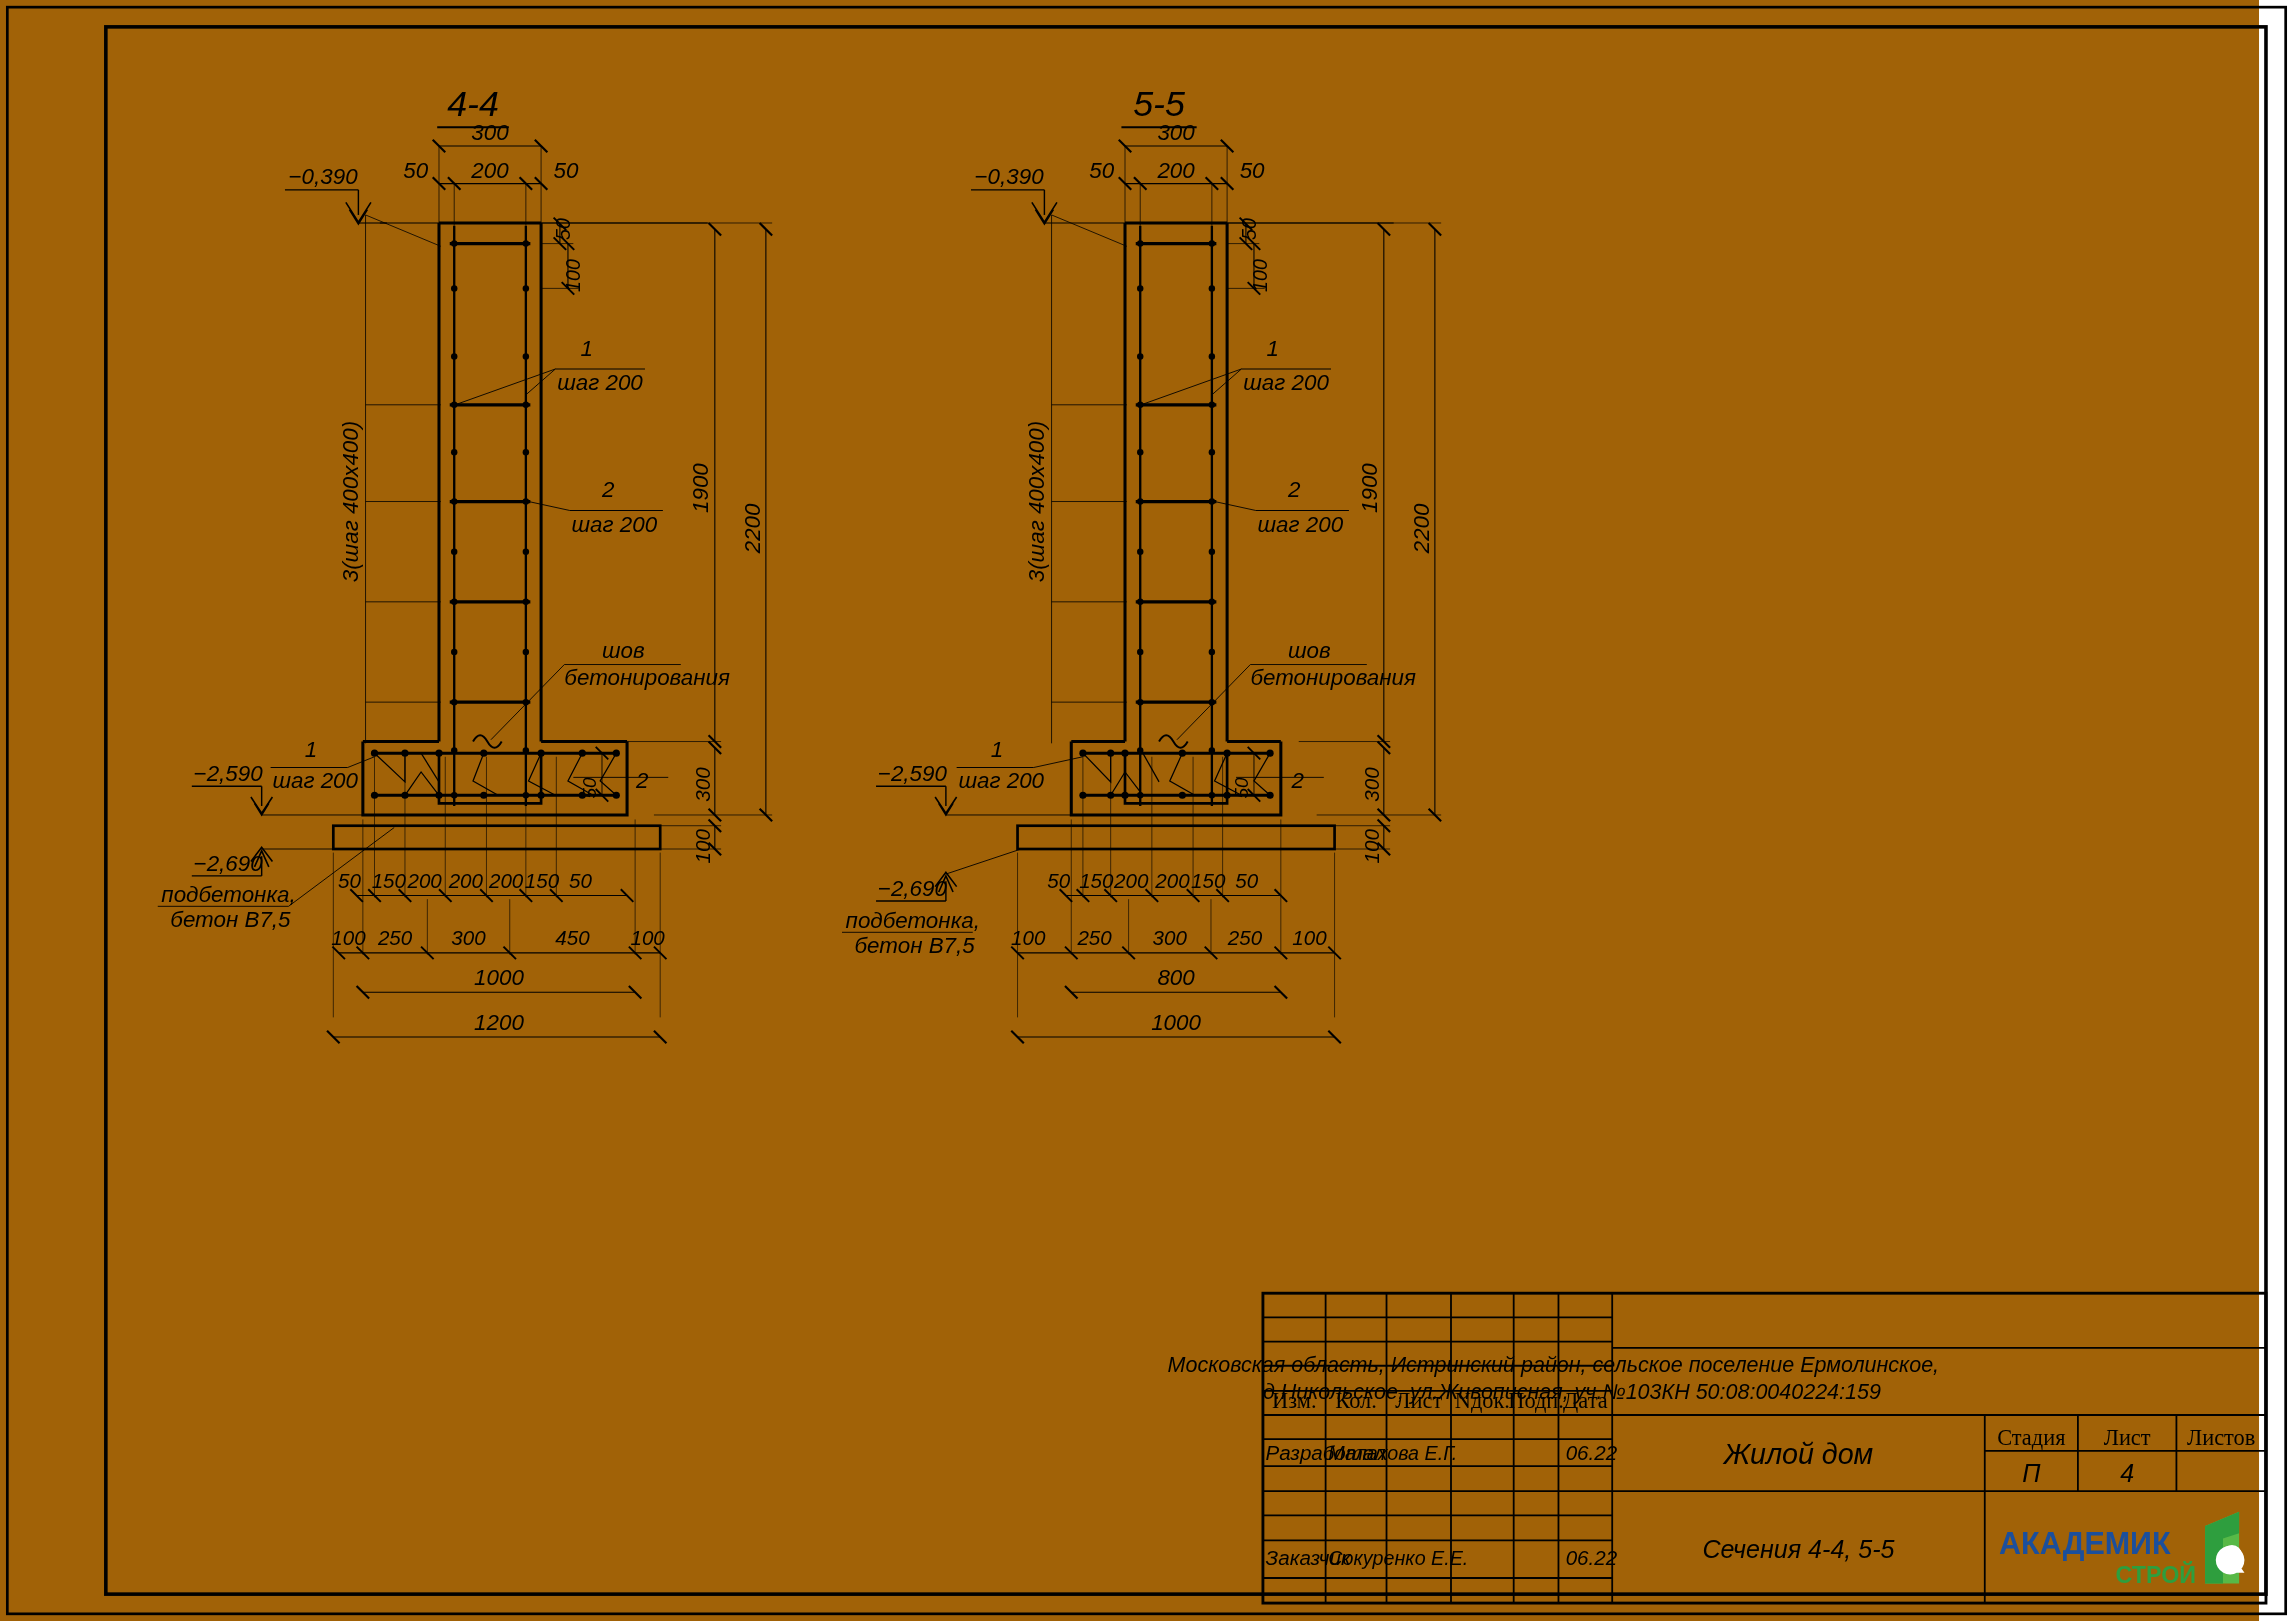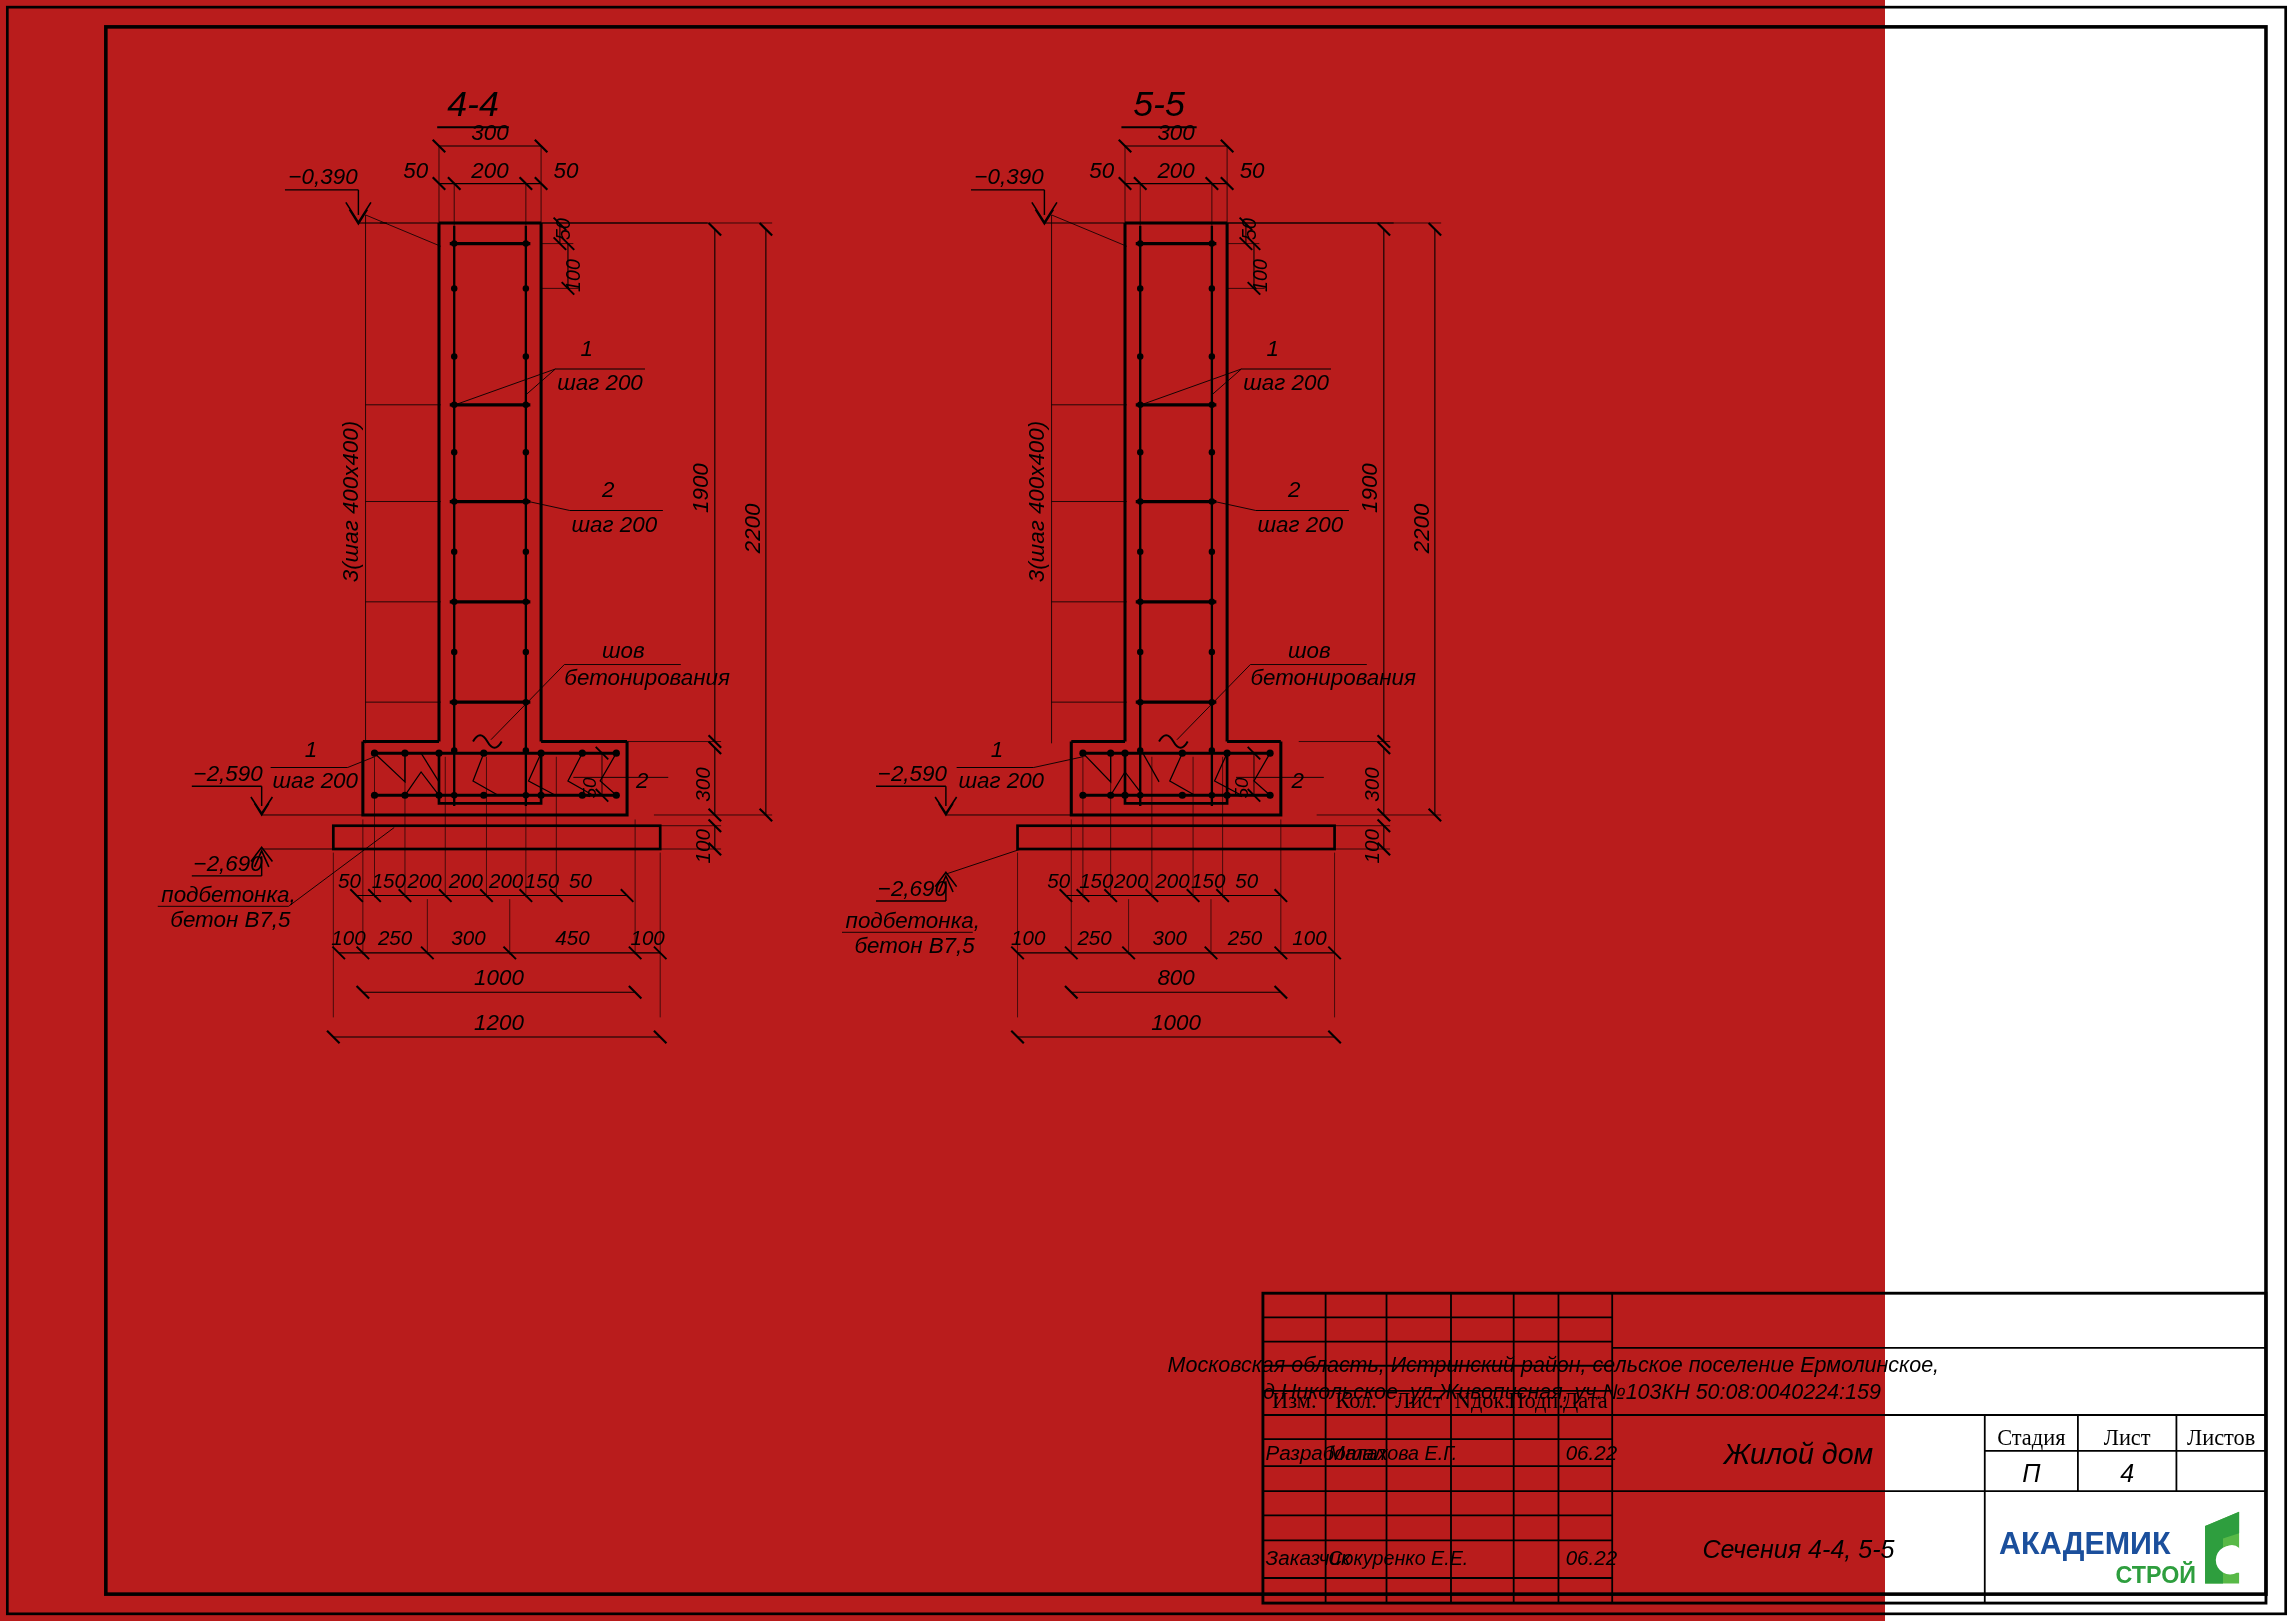--- a/index.html
+++ b/index.html
@@ -1,18 +1,18 @@
 <!DOCTYPE html>
 <html style="font-size:14.3px"><head>
 <meta charset="utf-8">
 <title>Сечения 4-4, 5-5</title>
 <style>
   html,body{margin:0;padding:0;background:#ffffff;}
   body{width:2293px;height:1621px;font-family:"Liberation Sans",sans-serif;overflow:hidden;}
-  #sheet{position:relative;width:1885px;height:1621px;background:#b91c1c;}
+  #sheet{position:relative;width:2259px;height:1621px;background:#a16207;}
   svg{display:block;}
   .t{font-family:"Liberation Sans",sans-serif;font-style:italic;fill:#000;}
   .tb{font-family:"Liberation Serif",serif;font-style:normal;fill:#000;}
 </style>
 </head>
 <body>
 
 <div id="sheet">
 <svg width="2293" height="1621" viewBox="0 0 2560 1810" xmlns="http://www.w3.org/2000/svg">
 

